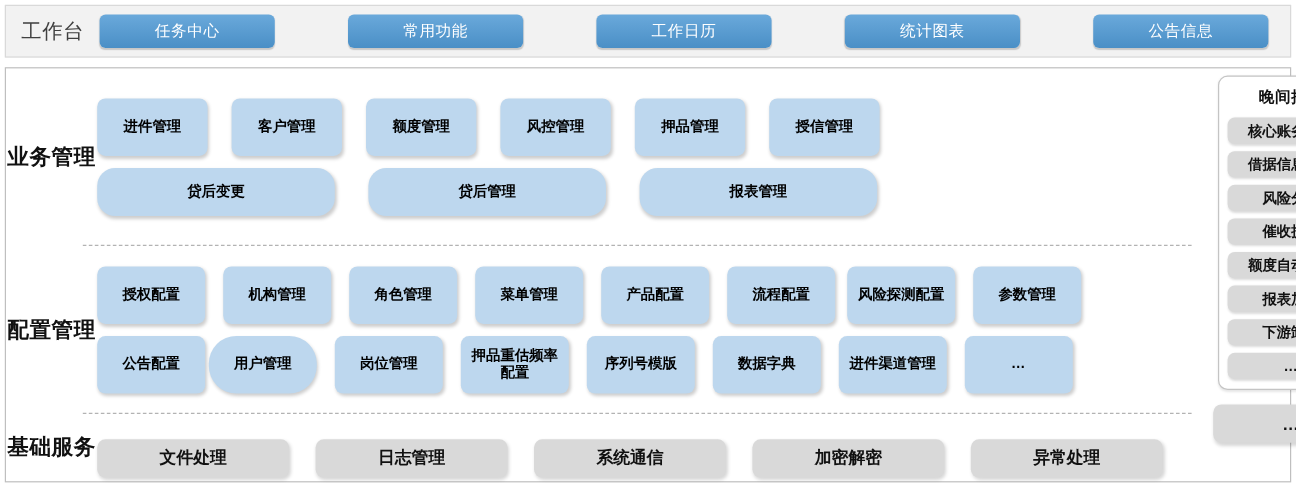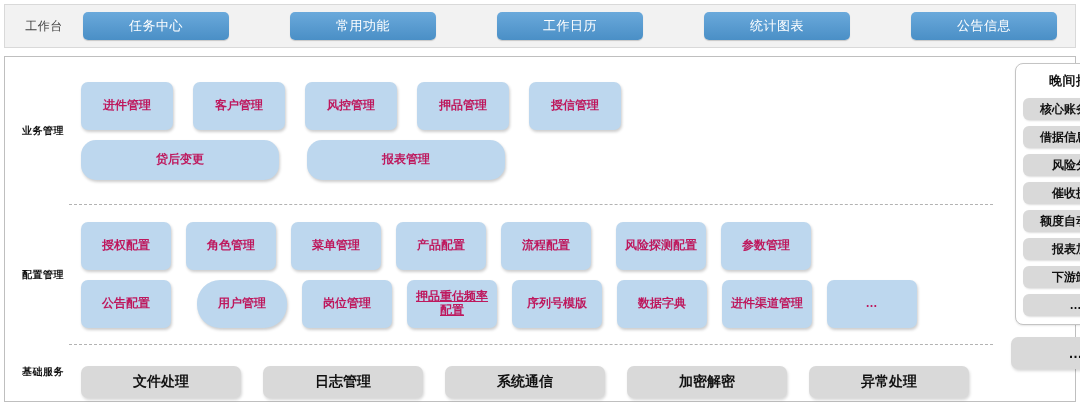--- a/index.html
+++ b/index.html
@@ -14,21 +14,21 @@
 
   
   .topbar{
     position:absolute;left:4px;top:4px;width:1072px;height:44px;
     background:#f2f2f2;border:1px solid #d9d9d9;
     box-sizing:border-box;
     display:flex;align-items:center;
   }
   .topbar-label{
     width:78px;flex:0 0 78px;text-align:center;
-    font-size:12px;color:#404040;letter-spacing:.5px;
+    font-size:17px;color:#404040;letter-spacing:.5px;
   }
   .tabs{display:flex;flex:1;justify-content:space-between;padding-right:18px;}
   .tab{
     width:146px;height:28px;border-radius:5px;
     background:linear-gradient(180deg,#6aa9db 0%,#4a8fc6 100%);
     color:#ffffff;font-size:13px;
     display:flex;align-items:center;justify-content:center;
     box-shadow:0 1px 1px rgba(0,0,0,.18);
     letter-spacing:.5px;
   }
@@ -49,29 +49,29 @@
   .band-cfg{height:140px;}
   .band-base{height:54px;}
 
   .divider{
     position:absolute;left:64px;right:8px;height:0;
     border-top:1px dashed #b3b3b3;
   }
 
   .band-label{
     flex:0 0 76px;width:76px;text-align:center;
-    font-size:10px;font-weight:bold;color:#111;
+    font-size:18px;font-weight:bold;color:#111;
     letter-spacing:.5px;
   }
   .band-body{flex:1 1 auto;display:flex;flex-direction:column;justify-content:center;gap:10px;padding-right:10px;}
   .row{display:flex;align-items:center;gap:0;justify-content:flex-start;}
 
   .card{
     background:#bdd7ee;border-radius:7px;
-    color:#be185d;font-size:12px;font-weight:bold;
+    color:#000000;font-size:12px;font-weight:bold;
     display:flex;align-items:center;justify-content:center;
     text-align:center;line-height:1.15;
     box-shadow:1px 2px 3px rgba(0,0,0,.20);
     box-sizing:border-box;padding:2px 4px;
   }
   .card-sm{width:92px;height:48px;margin-right:20px;}
   .card-wide{width:198px;height:40px;margin-right:28px;border-radius:15px;}
 
   .gray{
     background:#d9d9d9;border-radius:7px;
@@ -129,49 +129,52 @@
   <div class="frame">
 
     <div class="left-col">
 
       <div class="band band-biz">
         <div class="band-label">业务管理</div>
         <div class="band-body">
           <div class="row">
             <div class="card card-sm">进件管理</div>
             <div class="card card-sm">客户管理</div>
+            <div class="card card-sm">额度管理</div>
             <div class="card card-sm">风控管理</div>
             <div class="card card-sm">押品管理</div>
             <div class="card card-sm">授信管理</div>
           </div>
           <div class="row">
             <div class="card card-wide">贷后变更</div>
+            <div class="card card-wide">贷后管理</div>
             <div class="card card-wide">报表管理</div>
           </div>
         </div>
         <div class="divider" style="bottom:0;"></div>
       </div>
 
       <div class="band band-cfg">
         <div class="band-label">配置管理</div>
         <div class="band-body">
           <div class="row">
             <div class="card card-sm" style="margin-right:15px;width:90px;">授权配置</div>
+            <div class="card card-sm" style="margin-right:15px;width:90px;">机构管理</div>
             <div class="card card-sm" style="margin-right:15px;width:90px;">角色管理</div>
             <div class="card card-sm" style="margin-right:15px;width:90px;">菜单管理</div>
             <div class="card card-sm" style="margin-right:15px;width:90px;text-align:center;">产品配置</div>
-            <div class="card card-sm" style="margin-right:25px;width:90px;">流程配置</div>
+            <div class="card card-sm" style="margin-right:10px;width:90px;">流程配置</div>
             <div class="card card-sm" style="margin-right:15px;width:90px;">风险探测配置</div>
             <div class="card card-sm" style="margin-right:4px;width:90px;">参数管理</div>
           </div>
           <div class="row">
-            <div class="card card-sm" style="margin-right:26px;width:90px;">公告配置</div>
+            <div class="card card-sm" style="margin-right:3px;width:90px;">公告配置</div>
             <div class="card card-sm" style="margin-right:15px;width:90px;border-radius:23px;">用户管理</div>
             <div class="card card-sm" style="margin-right:15px;width:90px;">岗位管理</div>
-            <div class="card card-sm" style="margin-right:15px;width:90px;text-decoration:underline;">押品重估频率配置</div>
+            <div class="card card-sm" style="margin-right:15px;width:90px;">押品重估频率配置</div>
             <div class="card card-sm" style="margin-right:15px;width:90px;">序列号模版</div>
             <div class="card card-sm" style="margin-right:15px;width:90px;">数据字典</div>
             <div class="card card-sm" style="margin-right:15px;width:90px;">进件渠道管理</div>
             <div class="card card-sm dots" style="margin-right:15px;width:90px;">…</div>
           </div>
         </div>
         <div class="divider" style="bottom:0;"></div>
       </div>
 
       <div class="band band-base">

